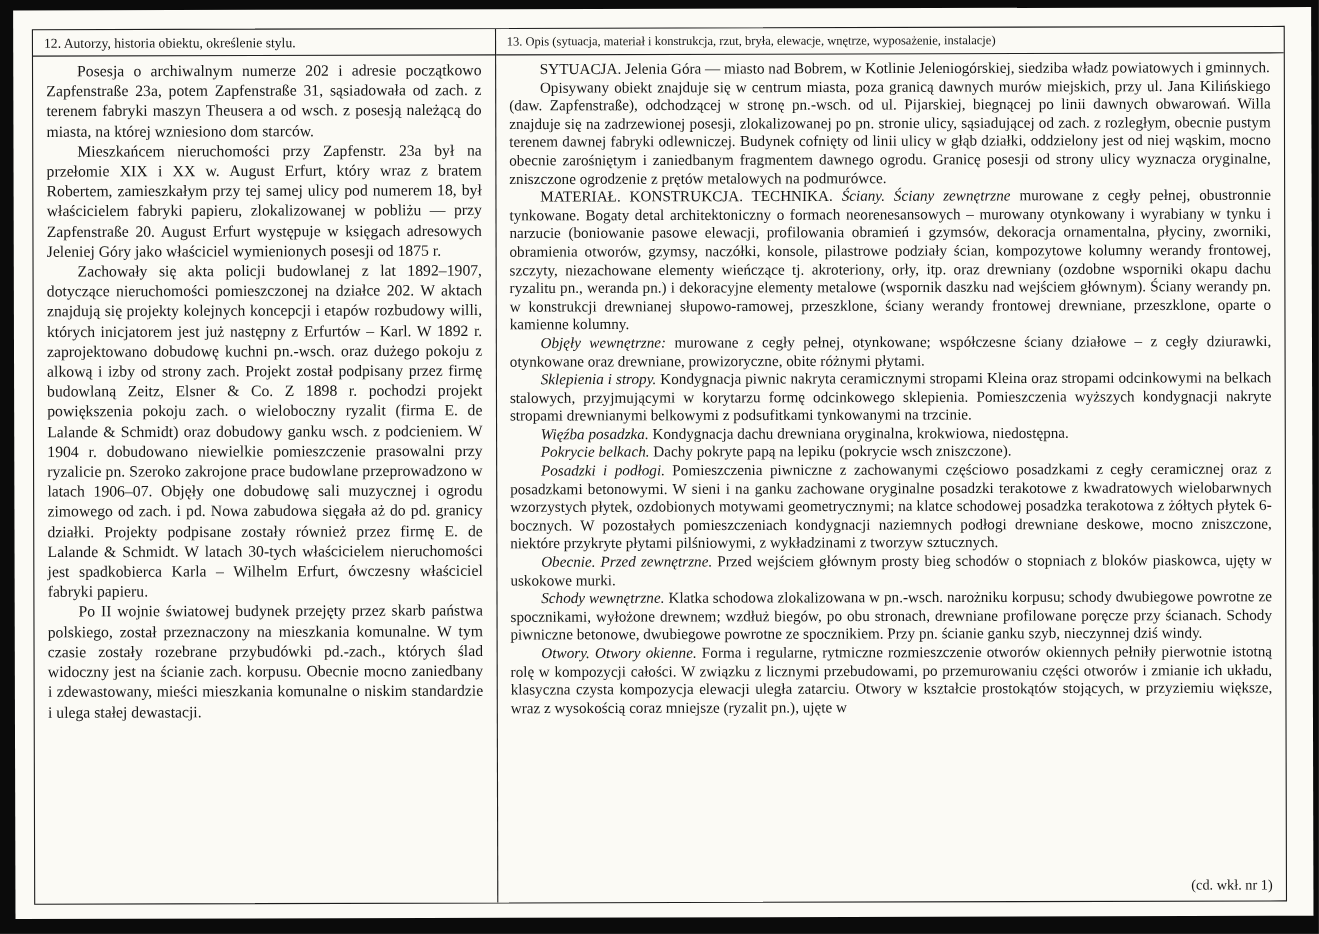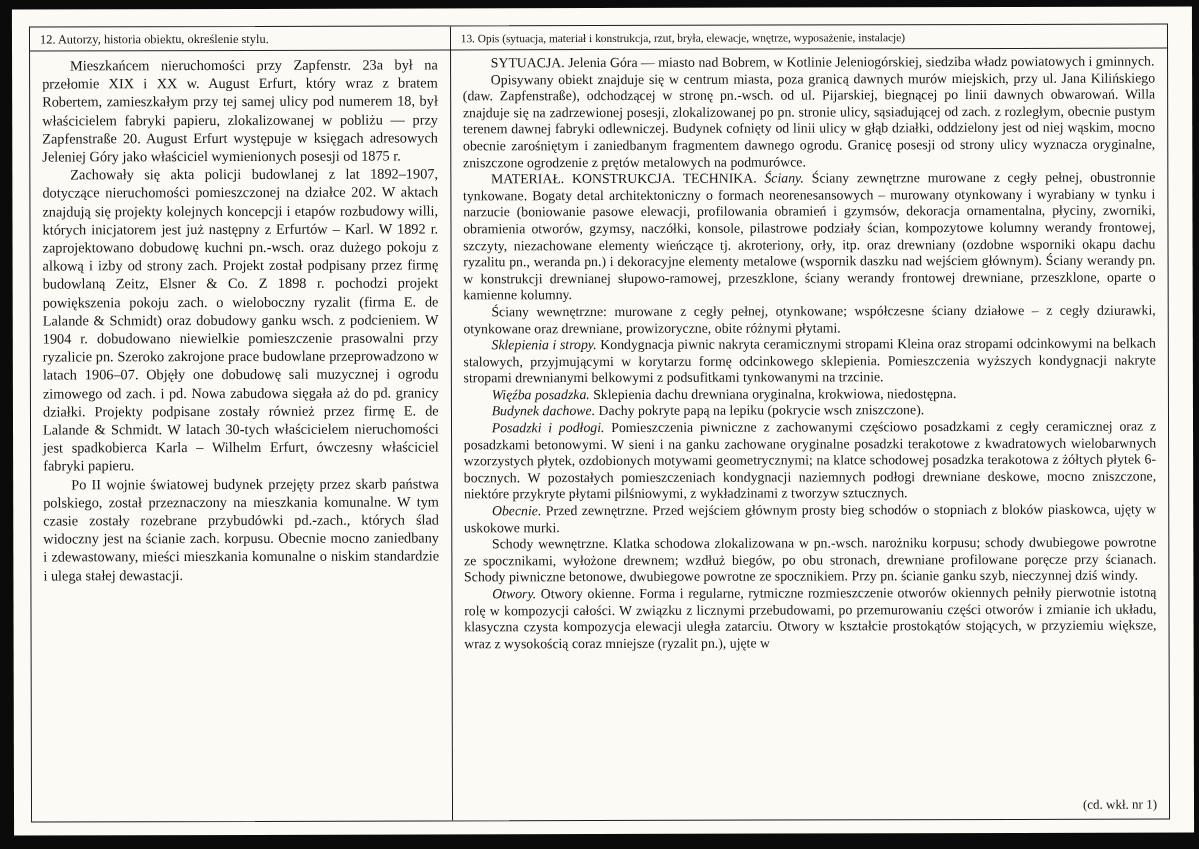--- a/index.html
+++ b/index.html
@@ -45,53 +45,54 @@
   .col-body{
     padding:5px 12px 0 12px;
     text-align:justify;
     color:#171717;
     overflow:hidden;
     flex:1 1 auto;
   }
   .col-left .col-body{font-size:14.3px;line-height:18.2px;}
   .col-right .col-body{font-size:13.8px;line-height:16.6px;}
   p.para{margin:0;text-indent:28px;}
-  .seg-i{}
+  .seg-i{font-style:italic;}
   .seg-bi{font-style:italic;font-weight:400;}
   .col-footer{
     flex:0 0 auto;
     text-align:right;
     font-size:13px;
     color:#171717;
     padding:2px 12px 6px 0;
   }
 </style>
 </head>
 <body>
 
 <div class="scan-page">
   <div class="frame">
     <div class="col col-left">
       <div class="col-header">12. Autorzy, historia obiektu, określenie stylu.</div>
       <div class="col-body">
+          <p class="para"><span>Posesja o archiwalnym numerze 202 i adresie początkowo Zapfenstraße 23a, potem Zapfenstraße 31, sąsiadowała od zach. z terenem fabryki maszyn Theusera a od wsch. z posesją należącą do miasta, na której wzniesiono dom starców.</span></p>
           <p class="para"><span>Mieszkańcem nieruchomości przy Zapfenstr. 23a był na przełomie XIX i XX w. August Erfurt, który wraz z bratem Robertem, zamieszkałym przy tej samej ulicy pod numerem 18, był właścicielem fabryki papieru, zlokalizowanej w pobliżu — przy Zapfenstraße 20. August Erfurt występuje w księgach adresowych Jeleniej Góry jako właściciel wymienionych posesji od 1875 r.</span></p>
           <p class="para"><span>Zachowały się akta policji budowlanej z lat 1892–1907, dotyczące nieruchomości pomieszczonej na działce 202. W aktach znajdują się projekty kolejnych koncepcji i etapów rozbudowy willi, których inicjatorem jest już następny z Erfurtów – Karl. W 1892 r. zaprojektowano dobudowę kuchni pn.-wsch. oraz dużego pokoju z alkową i izby od strony zach. Projekt został podpisany przez firmę budowlaną Zeitz, Elsner &amp; Co. Z 1898 r. pochodzi projekt powiększenia pokoju zach. o wieloboczny ryzalit (firma E. de Lalande &amp; Schmidt) oraz dobudowy ganku wsch. z podcieniem. W 1904 r. dobudowano niewielkie pomieszczenie prasowalni przy ryzalicie pn. Szeroko zakrojone prace budowlane przeprowadzono w latach 1906–07. Objęły one dobudowę sali muzycznej i ogrodu zimowego od zach. i pd. Nowa zabudowa sięgała aż do pd. granicy działki. Projekty podpisane zostały również przez firmę E. de Lalande &amp; Schmidt. W latach 30-tych właścicielem nieruchomości jest spadkobierca Karla – Wilhelm Erfurt, ówczesny właściciel fabryki papieru.</span></p>
           <p class="para"><span>Po II wojnie światowej budynek przejęty przez skarb państwa polskiego, został przeznaczony na mieszkania komunalne. W tym czasie zostały rozebrane przybudówki pd.-zach., których ślad widoczny jest na ścianie zach. korpusu. Obecnie mocno zaniedbany i zdewastowany, mieści mieszkania komunalne o niskim standardzie i ulega stałej dewastacji.</span></p>
         </div>
     </div>
     <div class="col col-right">
       <div class="col-header">13. Opis (sytuacja, materiał i konstrukcja, rzut, bryła, elewacje, wnętrze, wyposażenie, instalacje)</div>
       <div class="col-body">
           <p class="para"><span>SYTUACJA. Jelenia Góra — miasto nad Bobrem, w Kotlinie Jeleniogórskiej, siedziba władz powiatowych i gminnych.</span></p>
           <p class="para"><span>Opisywany obiekt znajduje się w centrum miasta, poza granicą dawnych murów miejskich, przy ul. Jana Kilińskiego (daw. Zapfenstraße), odchodzącej w stronę pn.-wsch. od ul. Pijarskiej, biegnącej po linii dawnych obwarowań. Willa znajduje się na zadrzewionej posesji, zlokalizowanej po pn. stronie ulicy, sąsiadującej od zach. z rozległym, obecnie pustym terenem dawnej fabryki odlewniczej. Budynek cofnięty od linii ulicy w głąb działki, oddzielony jest od niej wąskim, mocno obecnie zarośniętym i zaniedbanym fragmentem dawnego ogrodu. Granicę posesji od strony ulicy wyznacza oryginalne, zniszczone ogrodzenie z prętów metalowych na podmurówce.</span></p>
           <p class="para"><span>MATERIAŁ. KONSTRUKCJA. TECHNIKA. </span><span class="seg-bi">Ściany.</span><span class="seg-i"> Ściany zewnętrzne</span><span> murowane z cegły pełnej, obustronnie tynkowane. Bogaty detal architektoniczny o formach neorenesansowych – murowany otynkowany i wyrabiany w tynku i narzucie (boniowanie pasowe elewacji, profilowania obramień i gzymsów, dekoracja ornamentalna, płyciny, zworniki, obramienia otworów, gzymsy, naczółki, konsole, pilastrowe podziały ścian, kompozytowe kolumny werandy frontowej, szczyty, niezachowane elementy wieńczące tj. akroteriony, orły, itp. oraz drewniany (ozdobne wsporniki okapu dachu ryzalitu pn., weranda pn.) i dekoracyjne elementy metalowe (wspornik daszku nad wejściem głównym). Ściany werandy pn. w konstrukcji drewnianej słupowo-ramowej, przeszklone, ściany werandy frontowej drewniane, przeszklone, oparte o kamienne kolumny.</span></p>
-          <p class="para"><span class="seg-i">Ściany wewnętrzne:</span><span> murowane z cegły pełnej, otynkowane; współczesne ściany działowe – z cegły dziurawki, otynkowane oraz drewniane, prowizoryczne, obite różnymi płytami.</span></p>
+          <p class="para"><span class="seg-i">Objęły wewnętrzne:</span><span> murowane z cegły pełnej, otynkowane; współczesne ściany działowe – z cegły dziurawki, otynkowane oraz drewniane, prowizoryczne, obite różnymi płytami.</span></p>
           <p class="para"><span class="seg-bi">Sklepienia i stropy.</span><span> Kondygnacja piwnic nakryta ceramicznymi stropami Kleina oraz stropami odcinkowymi na belkach stalowych, przyjmującymi w korytarzu formę odcinkowego sklepienia. Pomieszczenia wyższych kondygnacji nakryte stropami drewnianymi belkowymi z podsufitkami tynkowanymi na trzcinie.</span></p>
-          <p class="para"><span class="seg-bi">Więźba posadzka.</span><span> Sklepienia dachu drewniana oryginalna, krokwiowa, niedostępna.</span></p>
-          <p class="para"><span class="seg-bi">Budynek dachowe.</span><span> Dachy pokryte papą na lepiku (pokrycie wsch zniszczone).</span></p>
+          <p class="para"><span class="seg-bi">Więźba posadzka.</span><span> Kondygnacja dachu drewniana oryginalna, krokwiowa, niedostępna.</span></p>
+          <p class="para"><span class="seg-bi">Pokrycie belkach.</span><span> Dachy pokryte papą na lepiku (pokrycie wsch zniszczone).</span></p>
           <p class="para"><span class="seg-bi">Posadzki i podłogi.</span><span> Pomieszczenia piwniczne z zachowanymi częściowo posadzkami z cegły ceramicznej oraz z posadzkami betonowymi. W sieni i na ganku zachowane oryginalne posadzki terakotowe z kwadratowych wielobarwnych wzorzystych płytek, ozdobionych motywami geometrycznymi; na klatce schodowej posadzka terakotowa z żółtych płytek 6-bocznych. W pozostałych pomieszczeniach kondygnacji naziemnych podłogi drewniane deskowe, mocno zniszczone, niektóre przykryte płytami pilśniowymi, z wykładzinami z tworzyw sztucznych.</span></p>
           <p class="para"><span class="seg-bi">Obecnie.</span><span class="seg-i"> Przed zewnętrzne.</span><span> Przed wejściem głównym prosty bieg schodów o stopniach z bloków piaskowca, ujęty w uskokowe murki.</span></p>
           <p class="para"><span class="seg-i">Schody wewnętrzne.</span><span> Klatka schodowa zlokalizowana w pn.-wsch. narożniku korpusu; schody dwubiegowe powrotne ze spocznikami, wyłożone drewnem; wzdłuż biegów, po obu stronach, drewniane profilowane poręcze przy ścianach. Schody piwniczne betonowe, dwubiegowe powrotne ze spocznikiem. Przy pn. ścianie ganku szyb, nieczynnej dziś windy.</span></p>
           <p class="para"><span class="seg-bi">Otwory.</span><span class="seg-i"> Otwory okienne.</span><span> Forma i regularne, rytmiczne rozmieszczenie otworów okiennych pełniły pierwotnie istotną rolę w kompozycji całości. W związku z licznymi przebudowami, po przemurowaniu części otworów i zmianie ich układu, klasyczna czysta kompozycja elewacji uległa zatarciu. Otwory w kształcie prostokątów stojących, w przyziemiu większe, wraz z wysokością coraz mniejsze (ryzalit pn.), ujęte w</span></p>
         </div>
       <div class="col-footer">(cd. wkł. nr 1)</div>
     </div>
   </div>
 </div>
 

